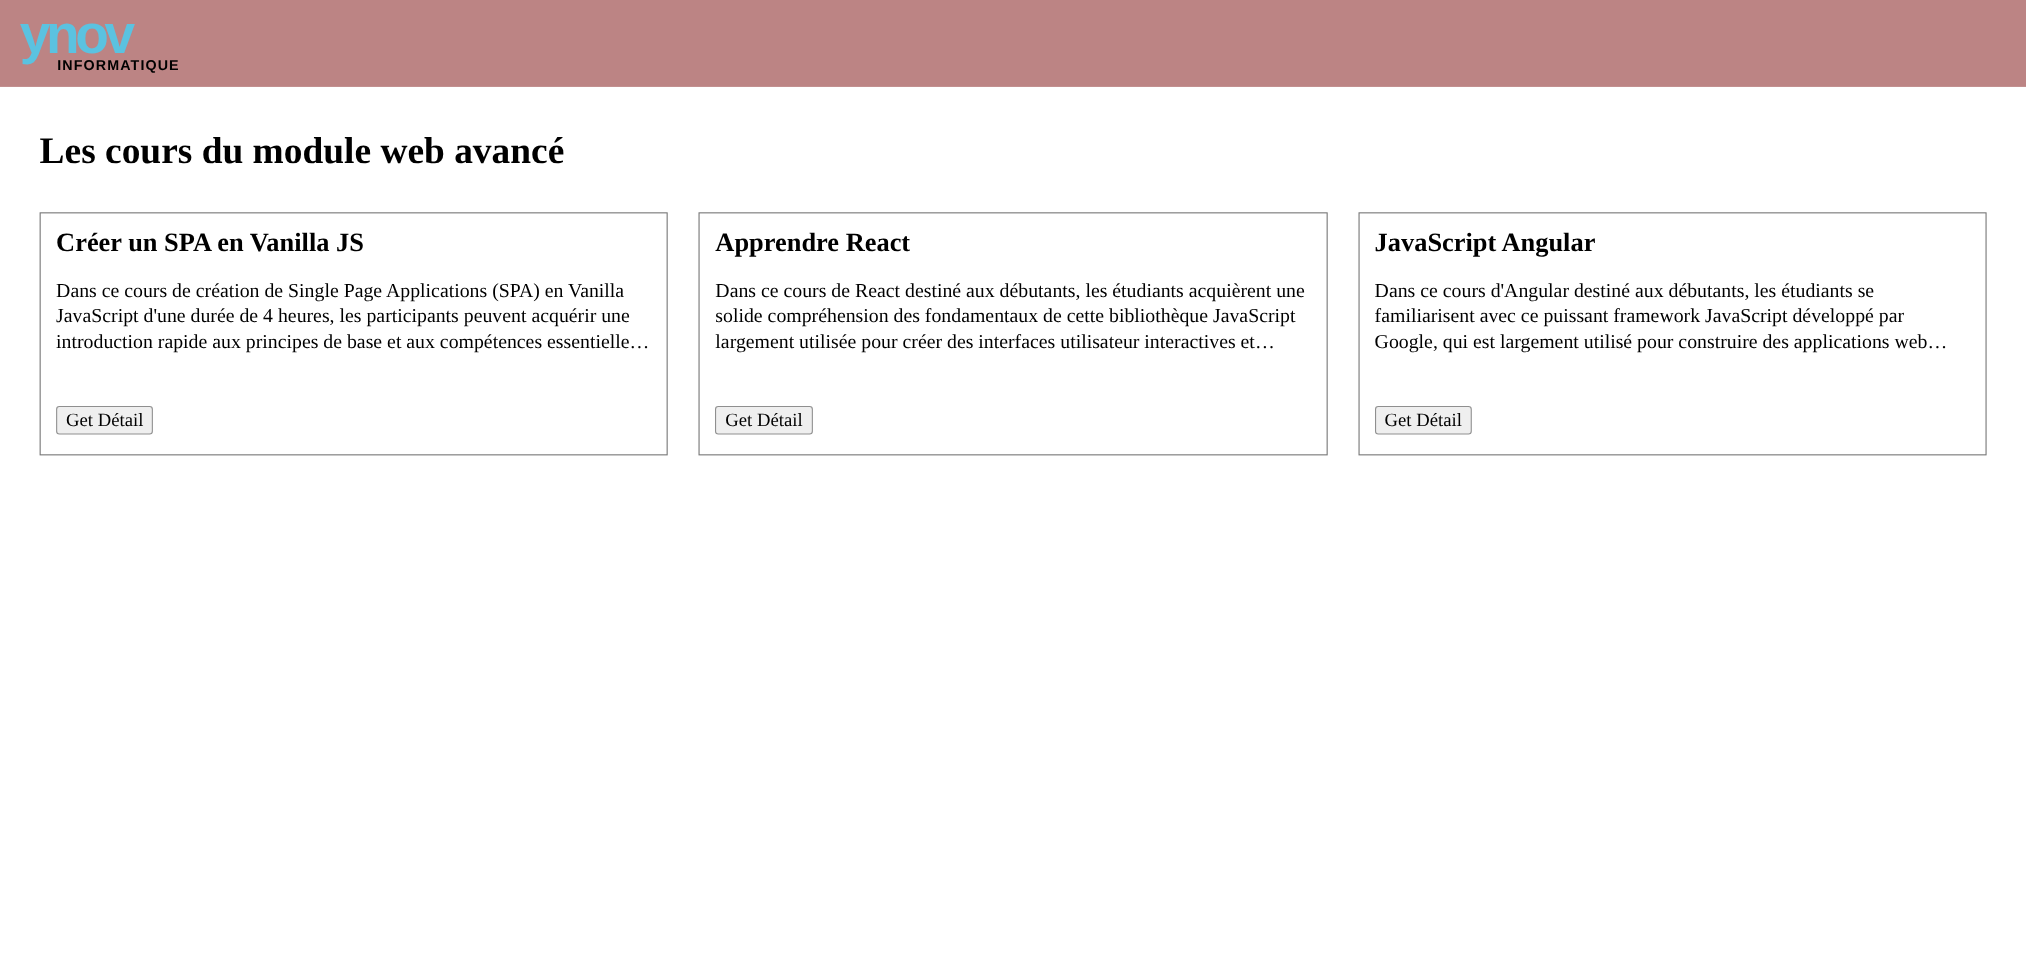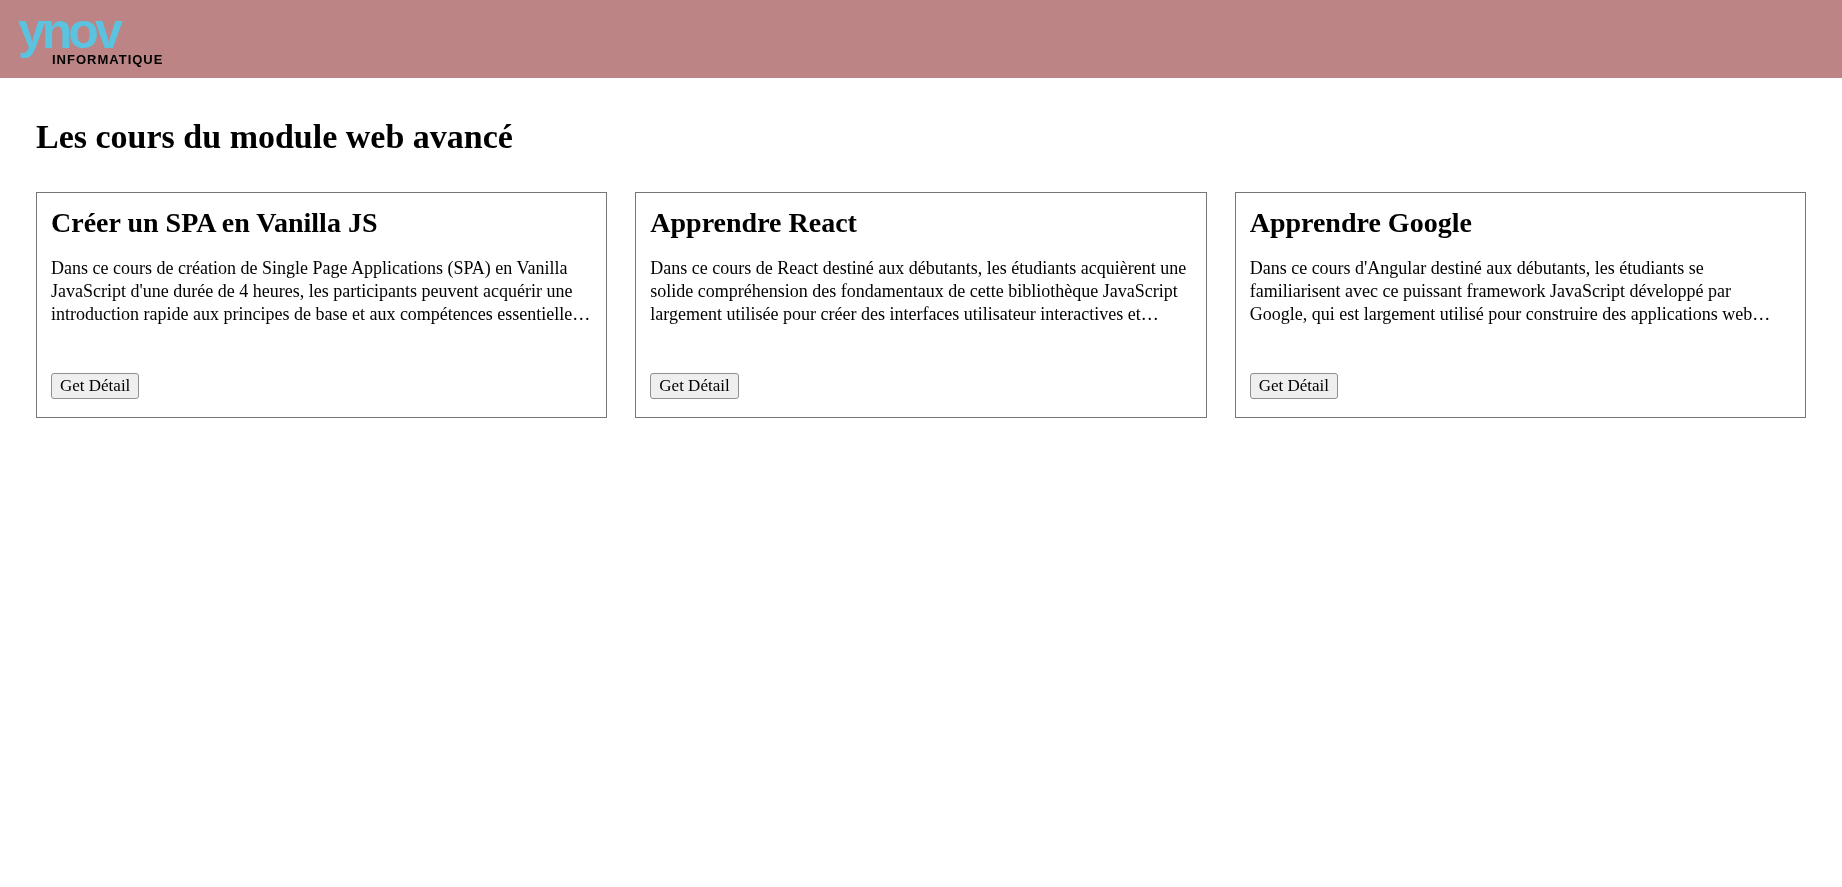--- a/index.html
+++ b/index.html
@@ -41,21 +41,21 @@
       display: flex;
       gap: 28px;
     }
     .card {
       flex: 1 1 0;
       border: 1px solid #767676;
       padding: 14px 14px 18px 14px;
       background: #fff;
     }
     .card h2 {
-      font-size: 28px;
+      font-size: 24px;
       font-weight: 700;
       margin-bottom: 18px;
       font-family: Georgia, 'Times New Roman', Times, serif;
     }
     .card p.desc {
       font-size: 18px;
       line-height: 1.3;
       margin-bottom: 18px;
       display: -webkit-box;
       -webkit-line-clamp: 3;
@@ -96,19 +96,19 @@
       <button>Get Détail</button>
     </div>
 
     <div class="card">
       <h2>Apprendre React</h2>
       <p class="desc">Dans ce cours de React destiné aux débutants, les étudiants acquièrent une solide compréhension des fondamentaux de cette bibliothèque JavaScript largement utilisée pour créer des interfaces utilisateur interactives et réactives.</p>
       <button>Get Détail</button>
     </div>
 
     <div class="card">
-      <h2>Apprendre Google</h2>
+      <h2>JavaScript Angular</h2>
       <p class="desc">Dans ce cours d'Angular destiné aux débutants, les étudiants se familiarisent avec ce puissant framework JavaScript développé par Google, qui est largement utilisé pour construire des applications web modernes.</p>
       <button>Get Détail</button>
     </div>
 
   </div>
 </main>
 
 </body></html>

